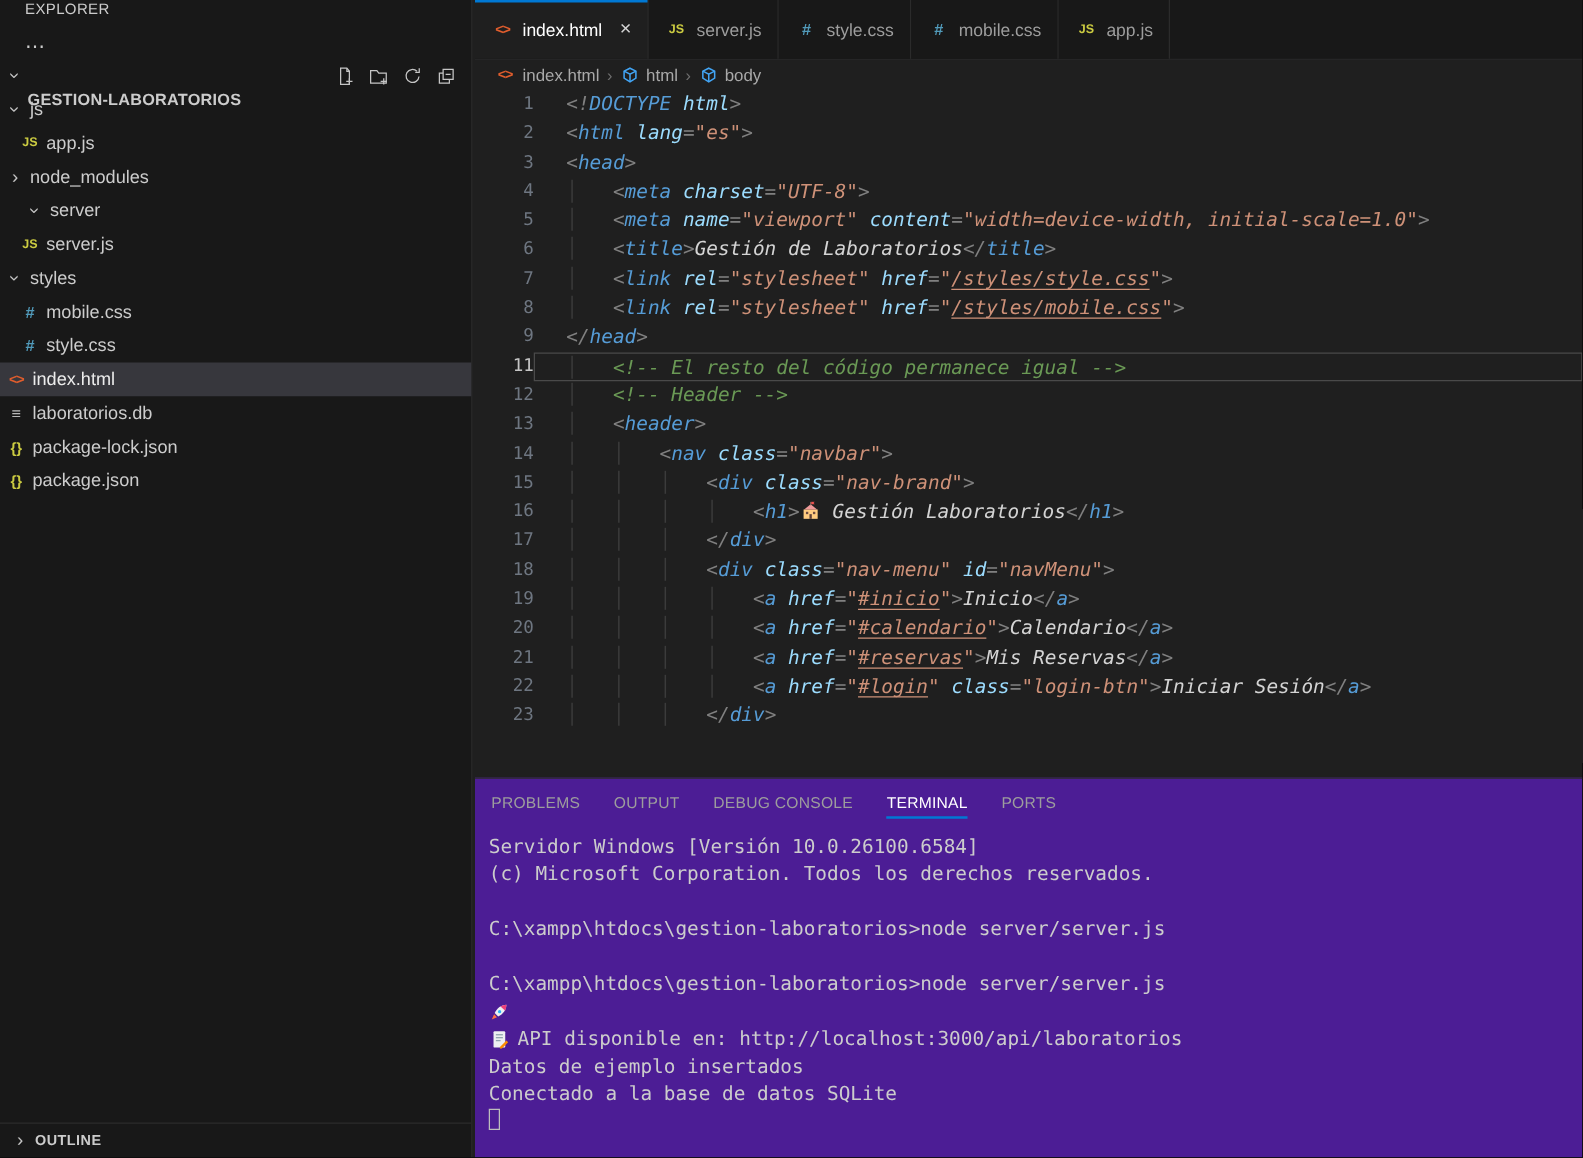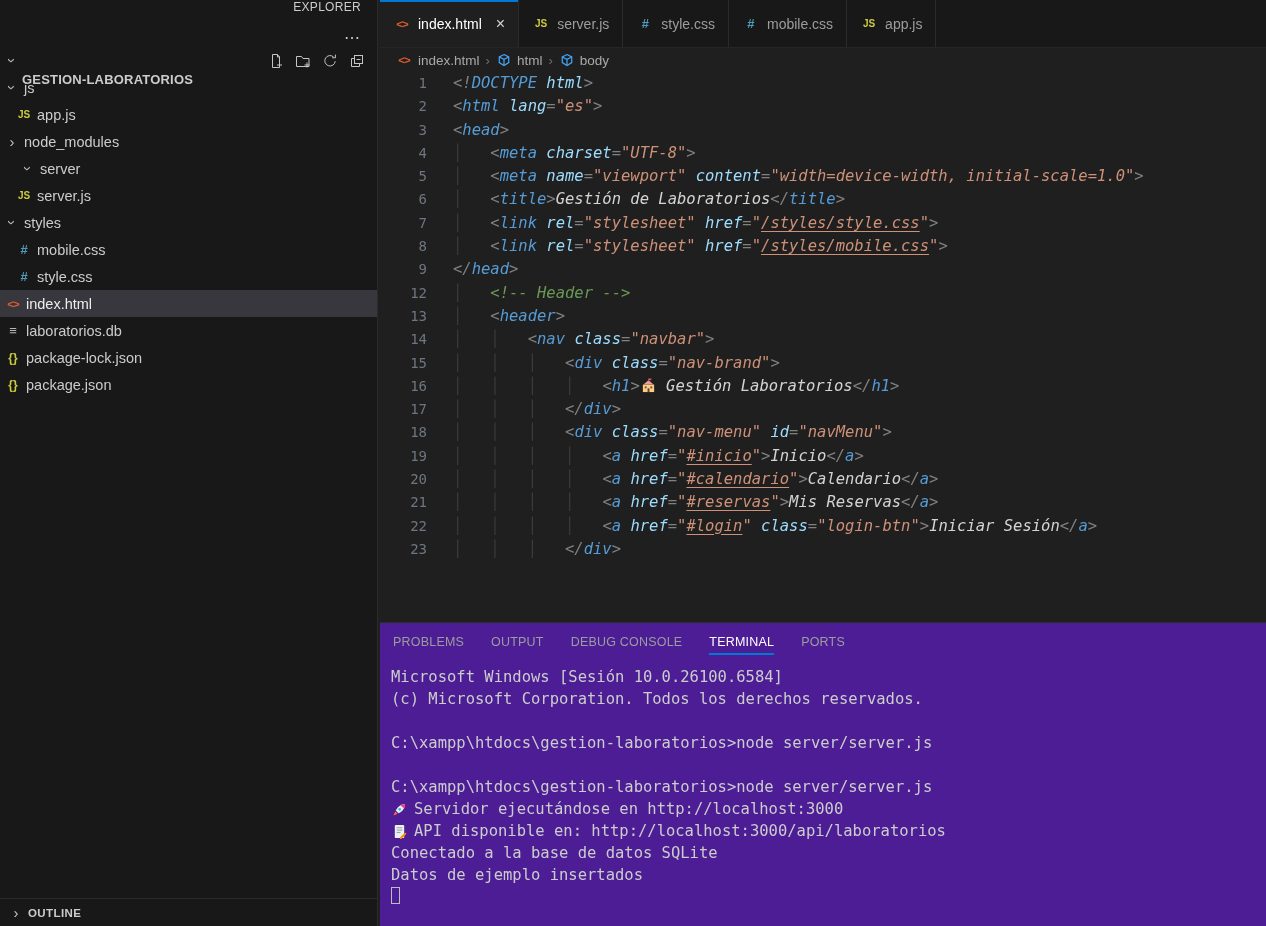--- a/index.html
+++ b/index.html
@@ -1,20 +1,20 @@
 <!DOCTYPE html>
 <html><head>
 <meta charset="utf-8">
 <style>
   html,body{margin:0;padding:0;background:#000;}
   #root{position:relative;width:1266px;height:926px;background:#1f1f1f;overflow:hidden;
         font-family:"Liberation Sans",sans-serif;-webkit-font-smoothing:antialiased;}
   
   #sidebar{position:absolute;left:0;top:0;width:378px;height:926px;background:#181818;border-right:1px solid #2b2b2b;box-sizing:border-box;}
-  .sb-header{height:47px;display:flex;align-items:flex-end;padding:0 16px 0 20px;color:#cccccc;font-size:12px;letter-spacing:.3px;flex-direction:column;}
+  .sb-header{height:47px;display:flex;align-items:flex-start;padding:0 16px 0 20px;color:#cccccc;font-size:12px;letter-spacing:.3px;flex-direction:column;}
   .sb-header .spacer{flex:1;}
   .more-btn{color:#cccccc;font-size:16px;letter-spacing:1px;cursor:pointer;}
   .proj-row{height:27px;display:flex;align-items:center;padding:0 12px 0 4px;color:#cccccc;}
   .proj-name{font-weight:bold;font-size:13px;margin-left:2px;letter-spacing:.2px;margin-top:37px;}
   .proj-actions{margin-left:auto;display:flex;gap:11px;align-items:center;}
   .proj-actions svg{display:block;}
   .chev{width:16px;text-align:center;color:#c5c5c5;font-size:15px;display:inline-block;flex:none;line-height:1;}
   .chev.open{transform:rotate(90deg);}
   .trow{height:27px;display:flex;align-items:center;font-size:14.5px;color:#cccccc;cursor:pointer;}
   .trow.selected{background:#37373d;color:#ececec;}
@@ -225,20 +225,24 @@
           <span class="lc"><span class="guide">│</span>   <span class="tok-p">&lt;</span><span class="tok-t">link</span><span class="tok-x"> </span><span class="tok-a">rel</span><span class="tok-p">=</span><span class="tok-s">"stylesheet"</span><span class="tok-x"> </span><span class="tok-a">href</span><span class="tok-p">=</span><span class="tok-s">"</span><span class="tok-u">/styles/style.css</span><span class="tok-s">"</span><span class="tok-p">&gt;</span></span>
         </div>
         <div class="code-line">
           <span class="gutter">8</span>
           <span class="lc"><span class="guide">│</span>   <span class="tok-p">&lt;</span><span class="tok-t">link</span><span class="tok-x"> </span><span class="tok-a">rel</span><span class="tok-p">=</span><span class="tok-s">"stylesheet"</span><span class="tok-x"> </span><span class="tok-a">href</span><span class="tok-p">=</span><span class="tok-s">"</span><span class="tok-u">/styles/mobile.css</span><span class="tok-s">"</span><span class="tok-p">&gt;</span></span>
         </div>
         <div class="code-line">
           <span class="gutter">9</span>
           <span class="lc"><span class="tok-p">&lt;/</span><span class="tok-t">head</span><span class="tok-p">&gt;</span></span>
         </div>
+        <div class="code-line current">
+          <span class="gutter">11</span>
+          <span class="lc"><span class="guide">│</span>   <span class="tok-c">&lt;!-- El resto del código permanece igual --&gt;</span></span>
+        </div>
         <div class="code-line">
           <span class="gutter">12</span>
           <span class="lc"><span class="guide">│</span>   <span class="tok-c">&lt;!-- Header --&gt;</span></span>
         </div>
         <div class="code-line">
           <span class="gutter">13</span>
           <span class="lc"><span class="guide">│</span>   <span class="tok-p">&lt;</span><span class="tok-t">header</span><span class="tok-p">&gt;</span></span>
         </div>
         <div class="code-line">
           <span class="gutter">14</span>
@@ -291,38 +295,38 @@
       </div>
     <div id="panel">
       <div id="panel-tabs">
           <div class="ptab">PROBLEMS</div>
           <div class="ptab">OUTPUT</div>
           <div class="ptab">DEBUG CONSOLE</div>
           <div class="ptab active">TERMINAL</div>
           <div class="ptab">PORTS</div>
         </div>
       <div id="terminal">
-          <div class="term-line"><span>Microsoft Windows [Sesión 10.0.26100.6584]</span></div>
+          <div class="term-line"><span>Servidor Windows [Versión 10.0.26100.6584]</span></div>
           <div class="term-line"><span>(c) Microsoft Corporation. Todos los derechos reservados.</span></div>
           <div class="term-line"><span></span></div>
           <div class="term-line"><span>C:\xampp\htdocs\gestion-laboratorios&gt;node server/server.js</span></div>
           <div class="term-line"><span></span></div>
           <div class="term-line"><span>C:\xampp\htdocs\gestion-laboratorios&gt;node server/server.js</span></div>
           <div class="term-line"><svg class="emoji-ic" width="15" height="15" viewBox="0 0 16 16">
               <path d="M14 2c-4.5.2-8 2.8-10 7l3 3c4.2-2 6.8-5.5 7-10z" fill="#eceff1"></path>
               <path d="M14 2c-1.8.1-3.5.6-5 1.4L13 7c.6-1.6 1-3.3 1-5z" fill="#ec407a"></path>
               <circle cx="8.2" cy="7.8" r="1.4" fill="#29b6f6"></circle>
               <path d="M3.5 10L1.5 14.5 6 12.5z" fill="#ff7043"></path>
-            </svg><span>Servidor ejecutándose en http://localhost:3000</span></div>
+            </svg></div>
           <div class="term-line"><svg class="emoji-ic" width="15" height="15" viewBox="0 0 16 16">
               <rect x="3" y="1" width="10" height="14" rx="1" fill="#eceff1"></rect>
               <rect x="5" y="3.5" width="6" height="1.1" fill="#90a4ae"></rect>
               <rect x="5" y="6" width="6" height="1.1" fill="#90a4ae"></rect>
               <rect x="5" y="8.5" width="4" height="1.1" fill="#90a4ae"></rect>
               <path d="M8.5 14.5l5.5-5.5 1.5 1.5-5.5 5.5h-1.5z" fill="#fb8c00"></path>
             </svg><span>API disponible en: http://localhost:3000/api/laboratorios</span></div>
+          <div class="term-line"><span>Datos de ejemplo insertados</span></div>
           <div class="term-line"><span>Conectado a la base de datos SQLite</span></div>
-          <div class="term-line"><span>Datos de ejemplo insertados</span></div>
           <div class="term-cursor"></div>
         </div>
     </div>
   </main>
 </div>
 
 </body></html>

